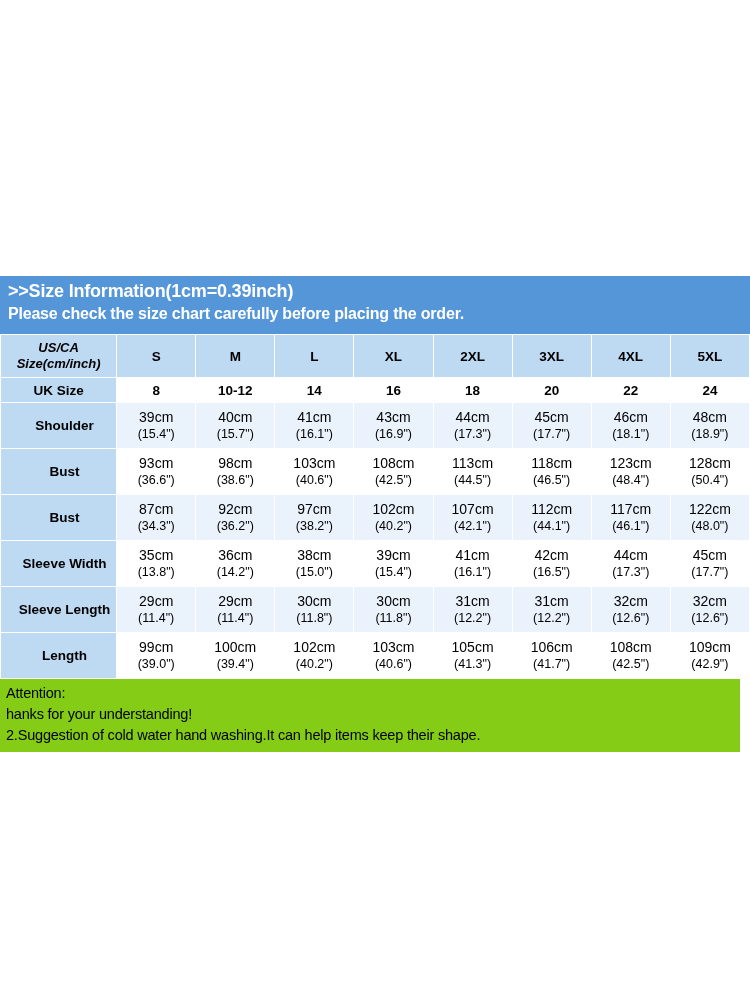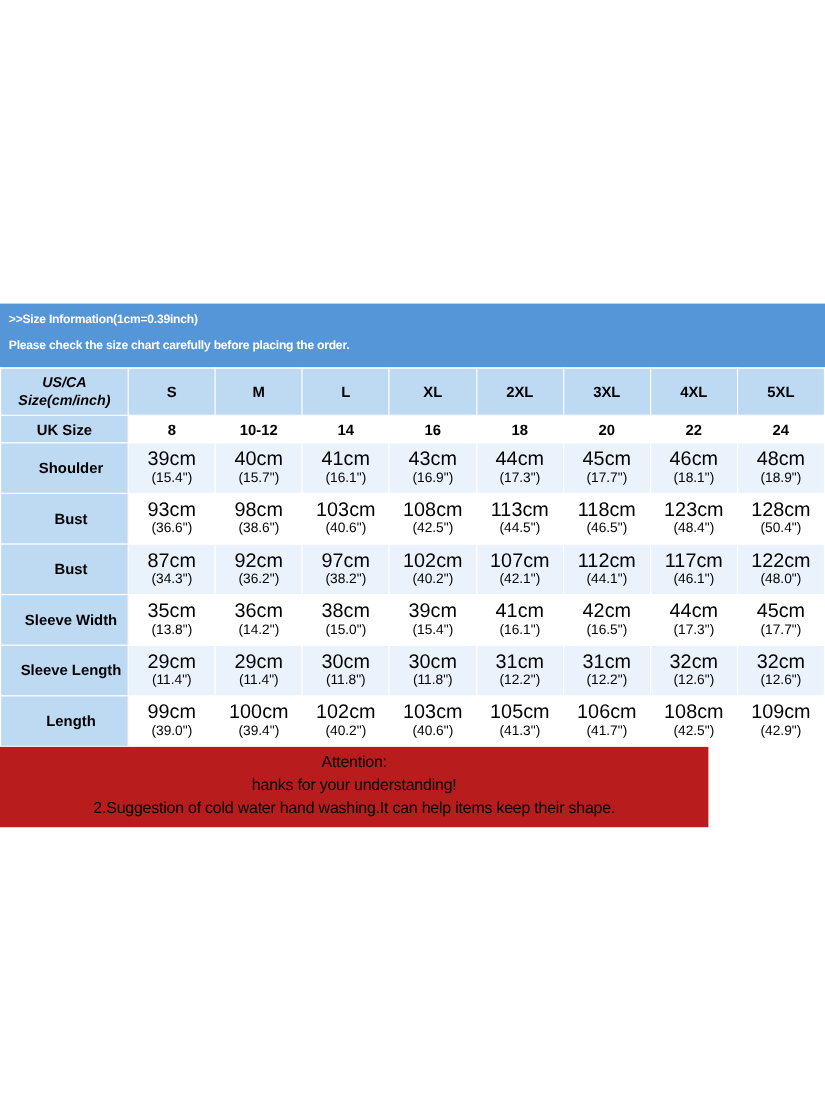--- a/index.html
+++ b/index.html
@@ -21,27 +21,27 @@
     width: 750px;
     box-sizing: border-box;
   }
   .banner {
     background: #5596d8;
     color: #ffffff;
     padding: 6px 8px 9px 8px;
     box-sizing: border-box;
   }
   .banner-line1 {
-    font-size: 11px;
+    font-size: 18px;
     font-weight: bold;
     letter-spacing: -0.2px;
     line-height: 19px;
   }
   .banner-line2 {
-    font-size: 11px;
+    font-size: 16px;
     font-weight: bold;
     letter-spacing: -0.2px;
     line-height: 22px;
     margin-top: 2px;
   }
   table.chart {
     border-collapse: collapse;
     width: 750px;
     table-layout: fixed;
   }
@@ -84,35 +84,34 @@
     font-size: 14px;
   }
   .meas-row td {
     height: 45px;
   }
   .meas-cell {
     line-height: 17px;
   }
   .meas-cell .cm {
     display: block;
-    font-size: 18px;
+    font-size: 14px;
   }
   .meas-cell .inch {
     display: block;
     font-size: 12.5px;
   }
   .shade-a { background: #eaf3fc; }
   .shade-b { background: #ffffff; }
 
   .attention {
     padding: 4px 6px 6px 6px;
     box-sizing: border-box;
-    width: 644px;
-    background: #b91c1c;
-    text-align: center;
+    width: 740px;
+    background: #84cc16;
   }
   .attention div {
     font-size: 14.5px;
     color: #000000;
     line-height: 21px;
     letter-spacing: -0.2px;
   }
 </style>
 </head>
 <body>

